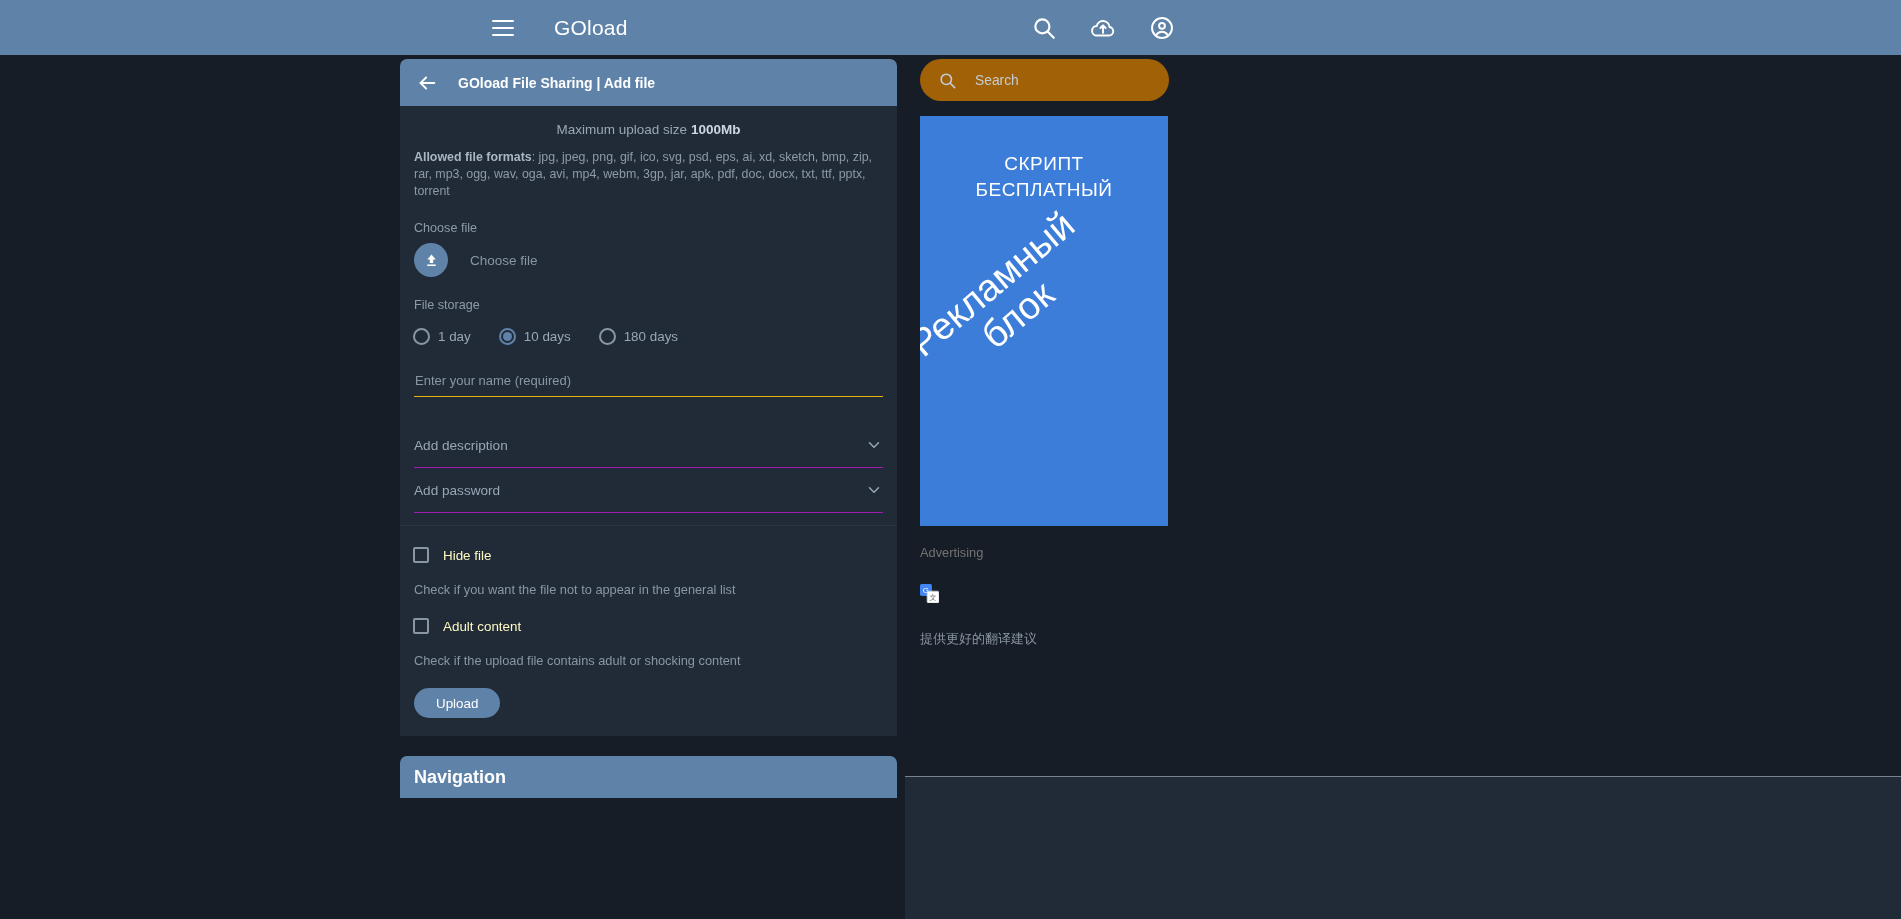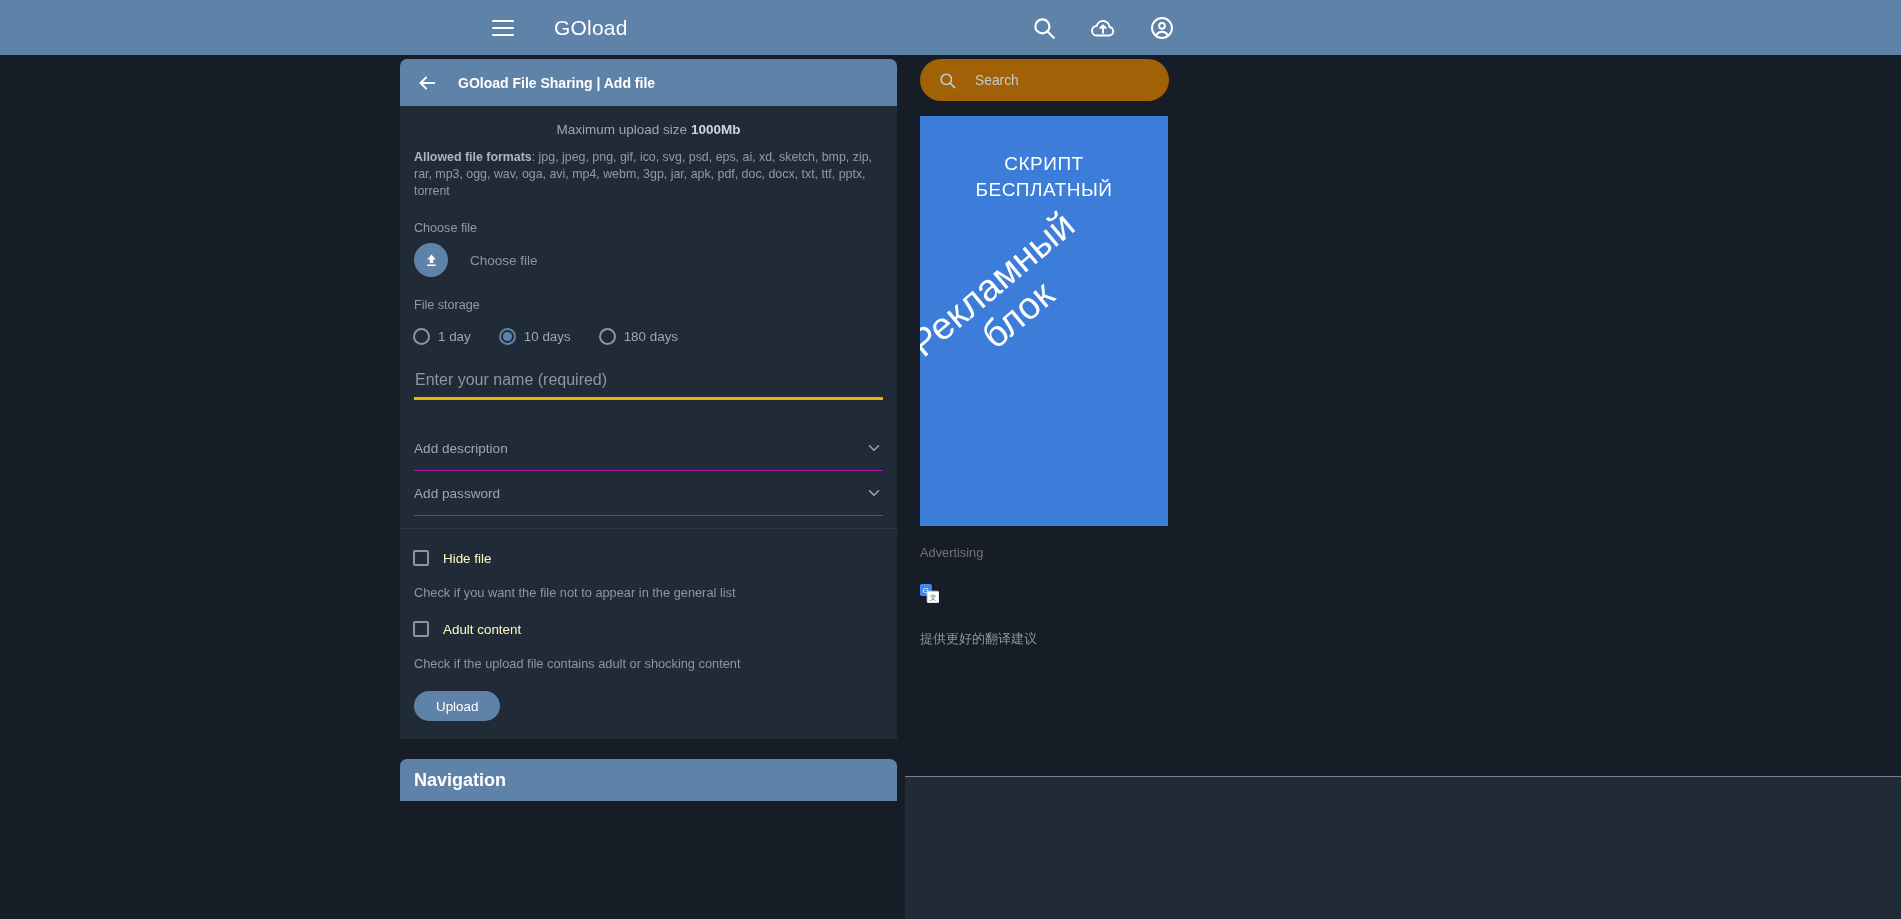--- a/index.html
+++ b/index.html
@@ -135,23 +135,23 @@
     margin-left: 8px;
     color: #9aa7b4;
     font-size: 13.4px;
   }
 
   .name-input-wrap { padding: 0 14px; margin-top: 26px; }
   .name-input {
     width: 100%;
     background: transparent;
     border: none;
-    border-bottom: 3px solid #eab308;
+    border-bottom: 1px solid #eab308;
     color: #cdd6e0;
-    font-size: 16px;
+    font-size: 13px;
     font-family: "Liberation Sans", sans-serif;
     padding: 0 0 8px 1px;
     outline: none;
   }
   .name-input::placeholder { color: #8a96a3; }
 
   .accordion {
     margin: 0 14px;
     border-bottom: 1px solid #a21caf;
     height: 45px;

